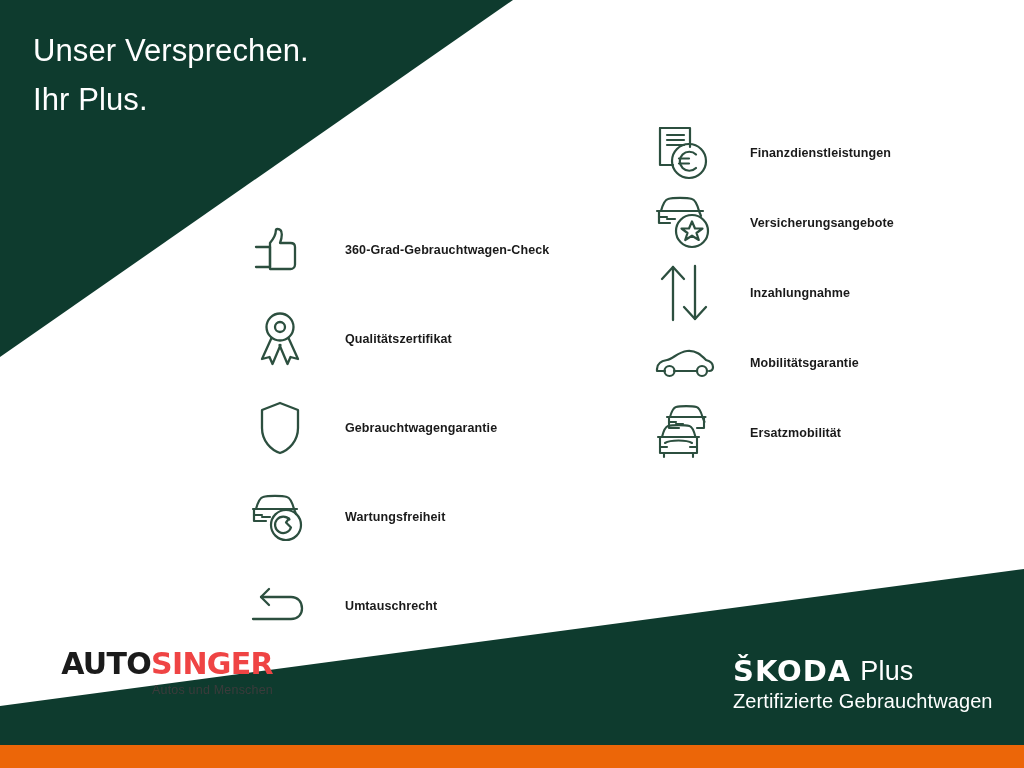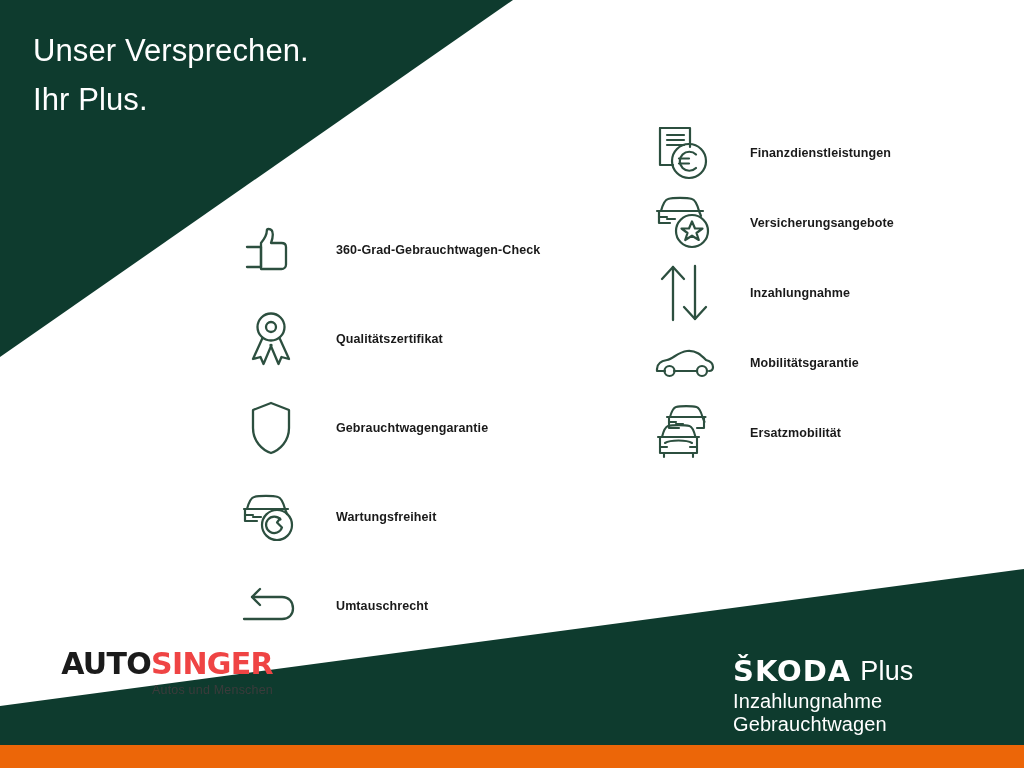--- a/index.html
+++ b/index.html
@@ -41,21 +41,21 @@
     font-size:31px;
     line-height:49px;
     font-weight:400;
     letter-spacing:.1px;
     white-space:nowrap;
   }
   .headline .ln{display:block;}
 
   
   .col{position:absolute;}
-  .col-left{left:238px;top:205px;width:360px;}
+  .col-left{left:247px;top:205px;width:360px;}
   .col-right{left:652px;top:118px;width:370px;}
 
   .feature{
     position:relative;
     display:flex;
     align-items:center;
     height:89px;
   }
   .feature .icon{
     width:66px;height:66px;
@@ -293,16 +293,16 @@
   <div class="autosinger">
     <div class="word"><span class="auto">AUTO</span><span class="singer">SINGER</span></div>
     <div class="tagline">Autos und Menschen</div>
   </div>
 
   <div class="skoda">
     <div class="line1">
       <span class="brand">ŠKODA</span>
       <span class="plus">Plus</span>
     </div>
-    <div class="line2">Inzahlungnahme Gebrauchtwagen</div>
+    <div class="line2">Zertifizierte Gebrauchtwagen</div>
   </div>
 
 </div>
 
 </body></html>

